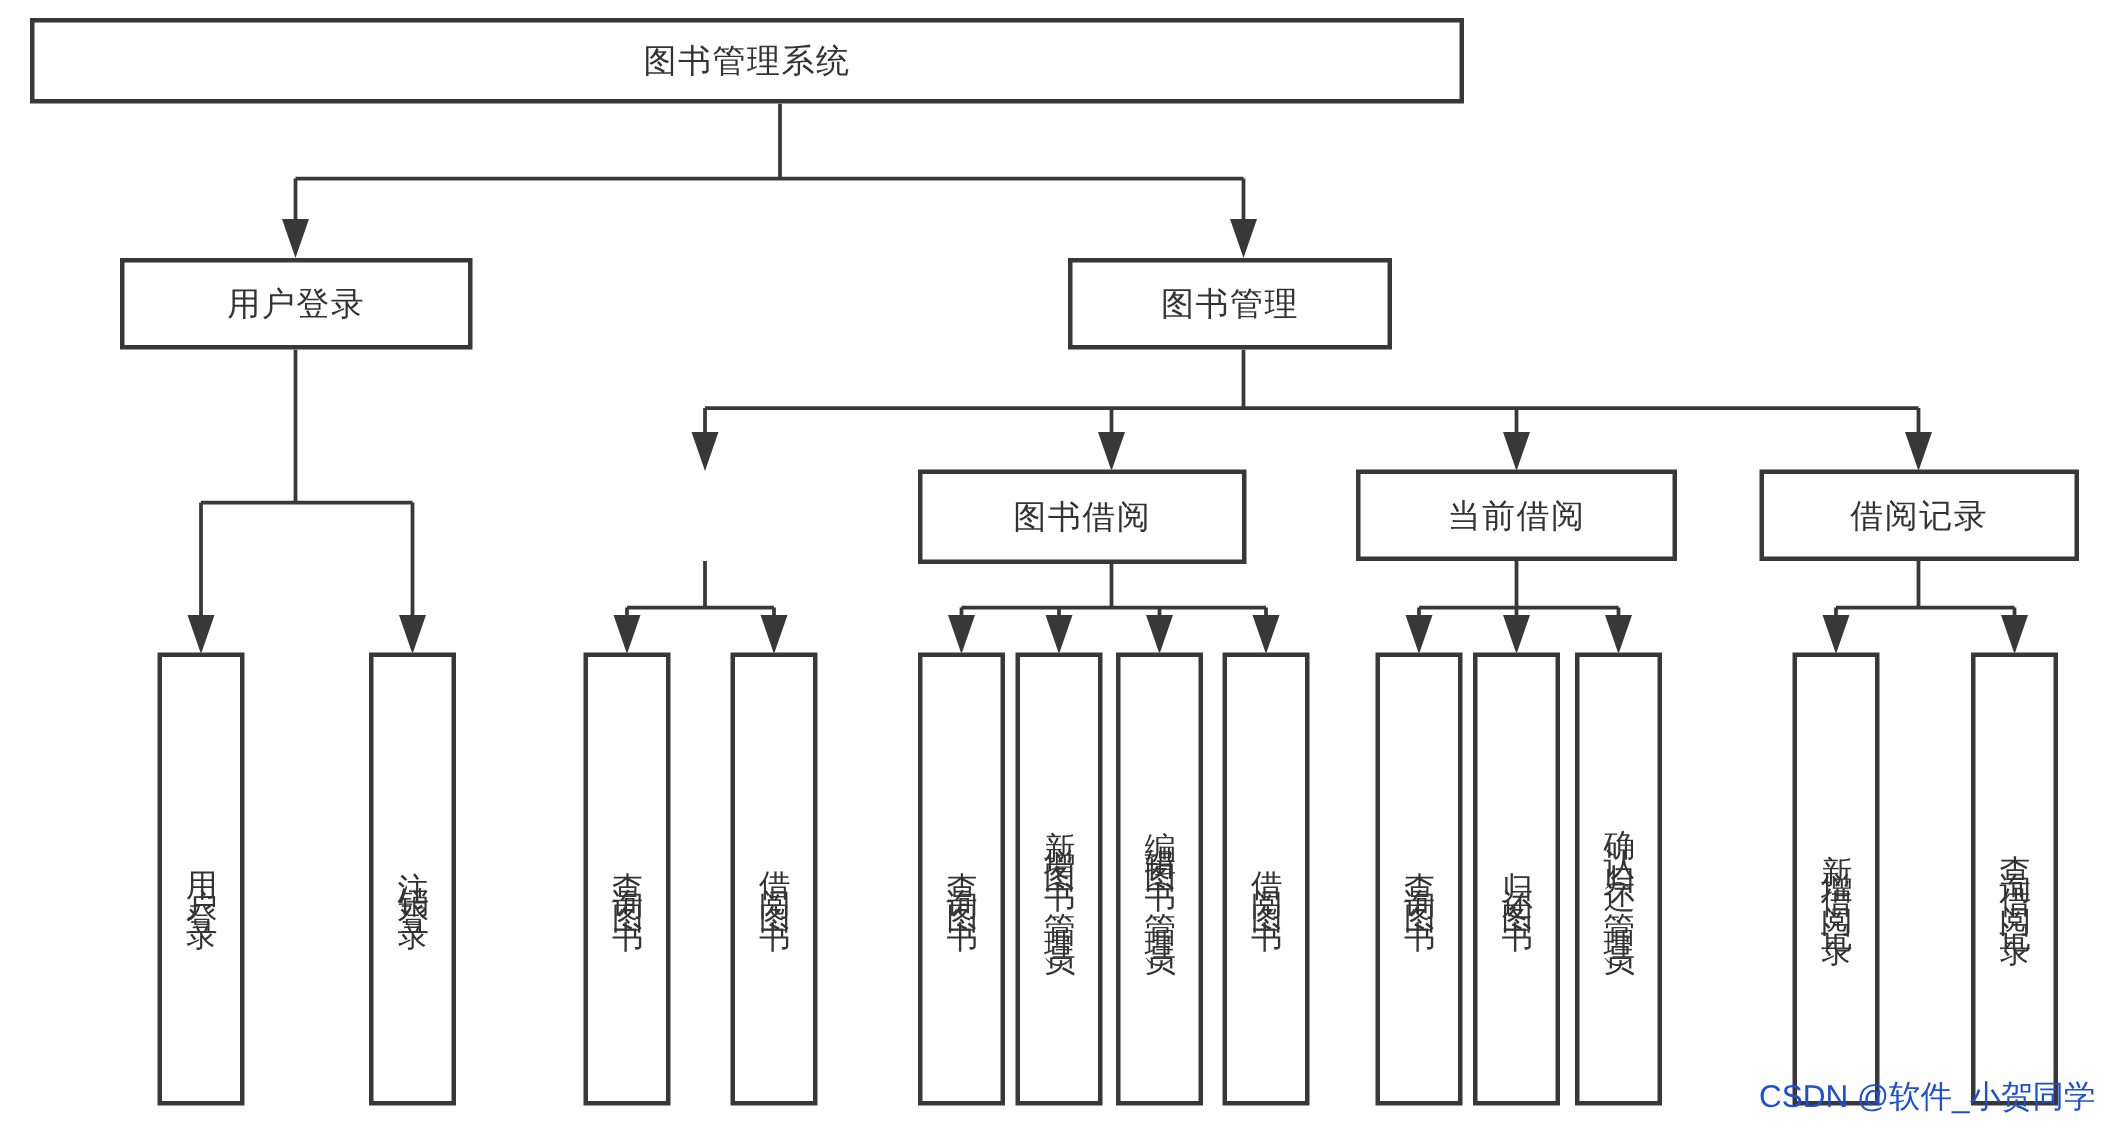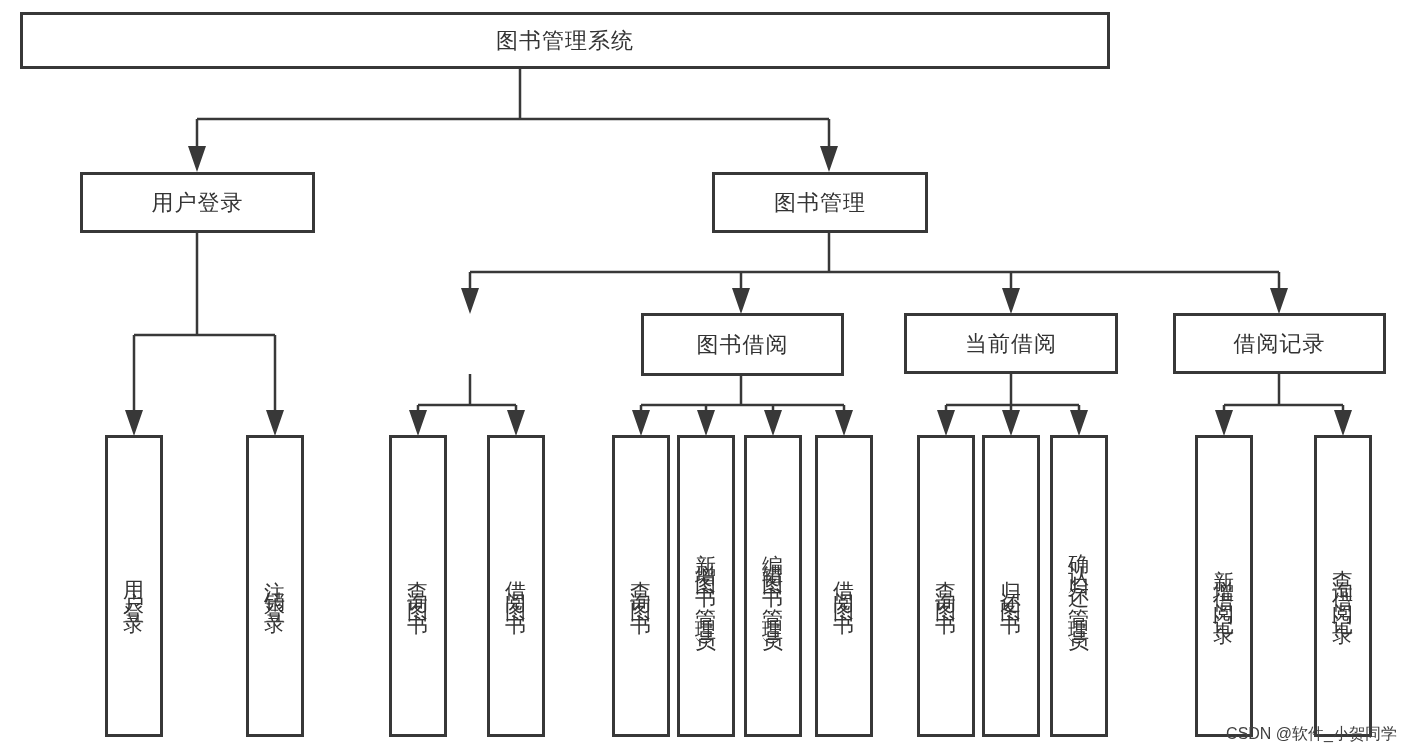--- a/index.html
+++ b/index.html
@@ -54,22 +54,22 @@
     position: absolute;
     left: 0;
     top: 0;
     z-index: 1;
     pointer-events: none;
   }
   .watermark {
     position: absolute;
     right: 8px;
     bottom: 2px;
-    color: #404040;
-    font-size: 16px;
+    color: #1d4ed8;
+    font-size: 21px;
     z-index: 3;
     white-space: nowrap;
     margin-left: 32px;
   }
 </style>
 </head>
 <body>
 
 <div class="canvas">
 
@@ -83,32 +83,32 @@
              M1279 374 L1279 405 M1224 405 L1343 405 M1224 405 L1224 414 M1343 405 L1343 414"></path>
     <path fill="#383838" stroke="none" d="M197 172 l-9 -26 h18 z M829 172 l-9 -26 h18 z
              M134 436 l-9 -26 h18 z M275 436 l-9 -26 h18 z
              M470 314 l-9 -26 h18 z M741 314 l-9 -26 h18 z M1011 314 l-9 -26 h18 z M1279 314 l-9 -26 h18 z
              M418 436 l-9 -26 h18 z M516 436 l-9 -26 h18 z
              M641 436 l-9 -26 h18 z M706 436 l-9 -26 h18 z M773 436 l-9 -26 h18 z M844 436 l-9 -26 h18 z
              M946 436 l-9 -26 h18 z M1011 436 l-9 -26 h18 z M1079 436 l-9 -26 h18 z
              M1224 436 l-9 -26 h18 z M1343 436 l-9 -26 h18 z"></path>
   </svg>
 
-  <div class="box" style="left:20px; top:12px; width:1090px; height:57px;">
+  <div class="box" style="left:20px; top:12px; width:956px; height:57px;">
     <span>图书管理系统</span>
   </div>
 
   <div class="box" style="left:80px; top:172px; width:235px; height:61px;">
     <span>用户登录</span>
   </div>
   <div class="box" style="left:712px; top:172px; width:216px; height:61px;">
     <span>图书管理</span>
   </div>
 
-  <div class="box" style="left:641px; top:313px; width:203px; height:63px;text-align:right;">
+  <div class="box" style="left:612px; top:313px; width:219px; height:63px;text-align:right;">
     <span>图书借阅</span>
   </div>
   <div class="box" style="left:904px; top:313px; width:214px; height:61px;">
     <span>当前借阅</span>
   </div>
   <div class="box" style="left:1173px; top:313px; width:213px; height:61px;">
     <span>借阅记录</span>
   </div>
 
   <div class="leaf" style="left:105px;">

